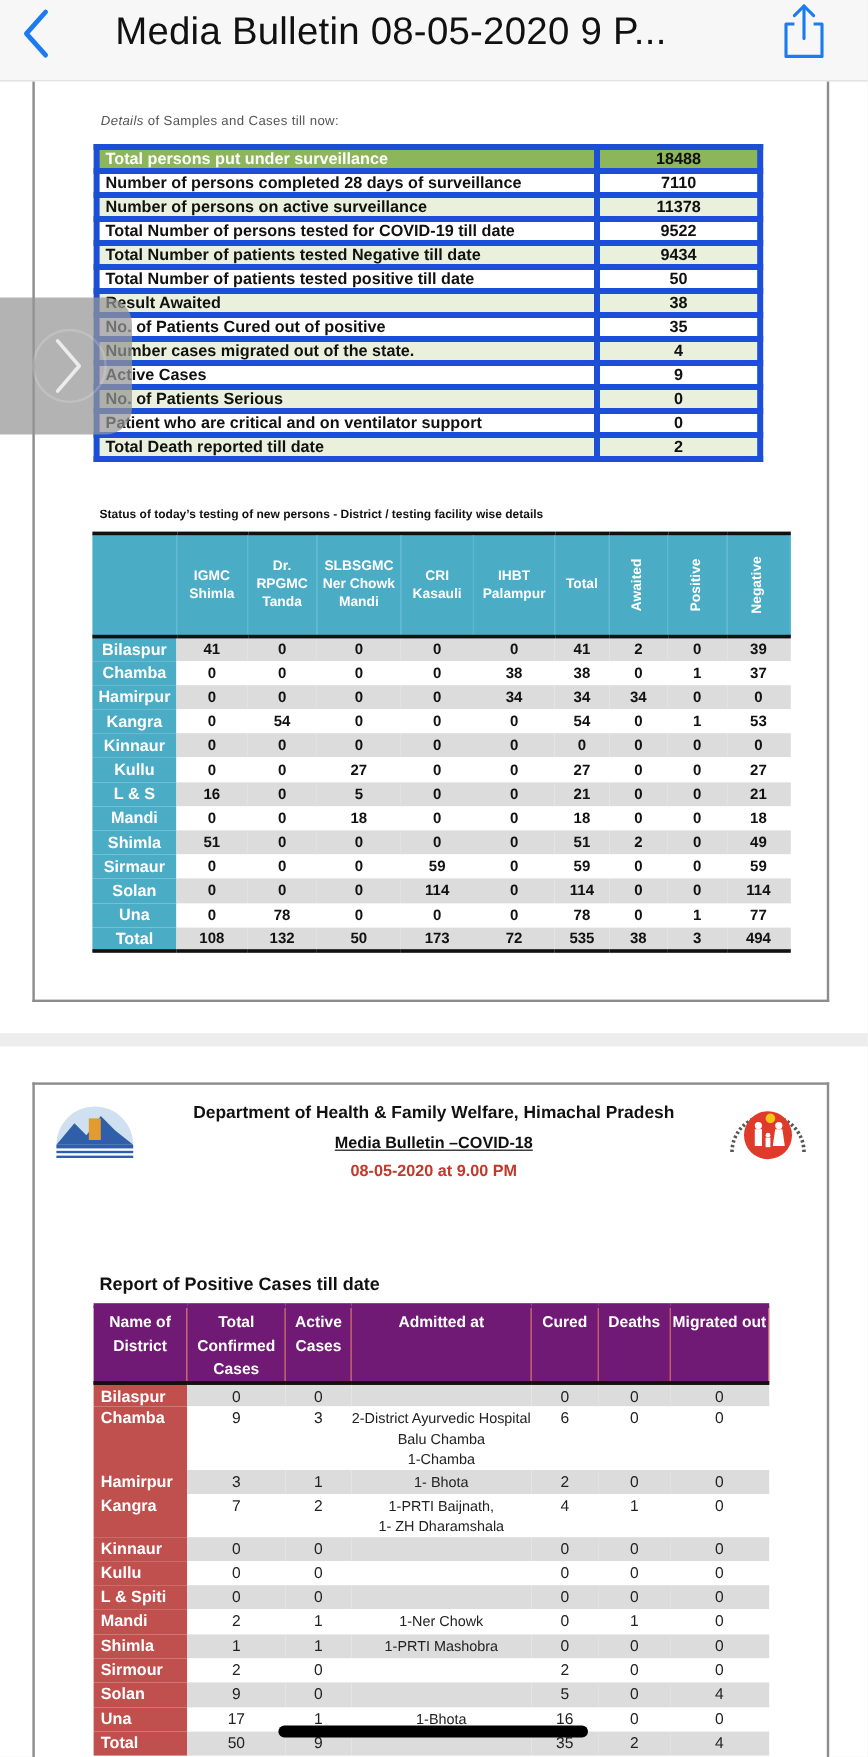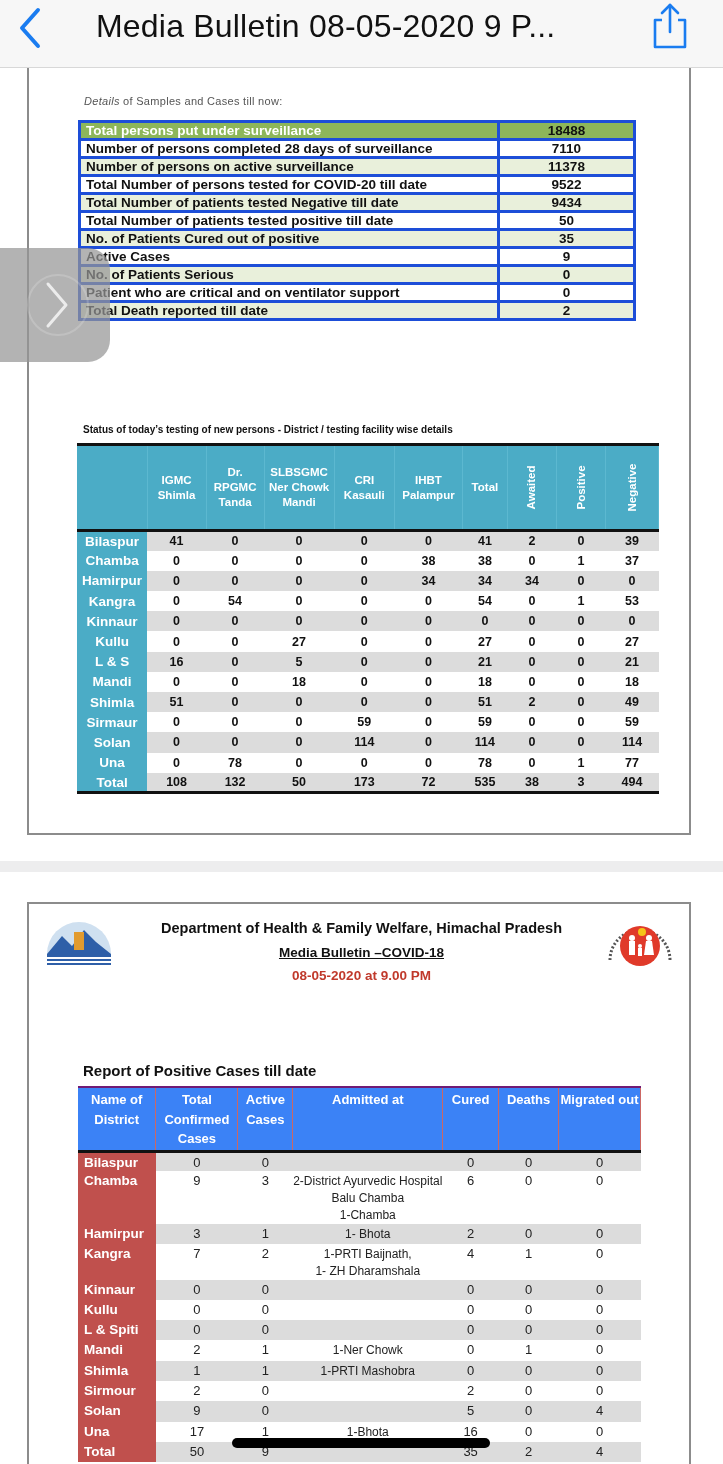--- a/index.html
+++ b/index.html
@@ -12,21 +12,21 @@
   .page { position: absolute; background: #fff; }
   .page1 { left: 0; top: 68px; width: 723px; height: 793px; }
   .page2 { left: 0; top: 872px; width: 723px; height: 592px; }
   .frame { position: absolute; border: 2px solid #8c8c8c; background: #fff; }
   .frame1 { left: 27px; top: 0; width: 664px; height: 767px; border-top: none; }
   .frame2 { left: 27px; top: 30px; width: 664px; height: 600px; border-bottom: none; }
 
   .details-caption { position: absolute; left: 84px; top: 95px; font-size: 11px; color: #555; letter-spacing: 0.3px; }
   .details-caption i { font-style: italic; }
   table.summary { position: absolute; left: 78px; top: 120px; width: 558px; border-collapse: collapse; font-size: 13.5px; }
-  table.summary td { height: 14px; padding: 0 5px; border: 3px solid #1d4ed8; color: #111; font-weight: bold; }
+  table.summary td { height: 14px; padding: 0 5px; border: 5px solid #1d4ed8; color: #111; font-weight: bold; }
   table.summary td.val { width: 136px; text-align: center; font-weight: bold; }
   table.summary tr:nth-child(odd) td { background: #e9f0db; }
   table.summary tr:nth-child(even) td { background: #ffffff; }
   table.summary tr.head td { background: #8db65a; color: #fff; }
   table.summary tr.head td.val { color: #111; font-weight: bold; }
 
   .section-title { position: absolute; font-weight: bold; color: #111; white-space: nowrap; }
   .t2-title { left: 83px; top: 424px; font-size: 10px; }
 
   table.testing { position: absolute; left: 77px; top: 443px; width: 582px; border-collapse: collapse; font-family: "Liberation Sans", sans-serif; }
@@ -40,21 +40,21 @@
 
   .logo-left { position: absolute; left: 44px; top: 912px; width: 70px; height: 55px; }
   .logo-right { position: absolute; left: 600px; top: 910px; width: 80px; height: 60px; }
   .dept { position: absolute; left: 0; width: 723px; text-align: center; font-weight: bold; white-space: nowrap; }
   .dept-name { top: 920px; font-size: 14.5px; color: #111; }
   .bulletin { top: 945px; font-size: 13.5px; color: #111; text-decoration: underline; }
   .date { top: 968px; font-size: 13.5px; color: #c0392b; }
 
   .t3-title { left: 83px; top: 1062px; font-size: 15px; }
   table.positive { position: absolute; left: 78px; top: 1086px; width: 563px; border-collapse: collapse; }
-  table.positive thead th { background: #3b82f6; color: #fff; font-size: 13px; font-weight: bold; text-align: center; vertical-align: top; height: 64px; border-top: 2px solid #701a75; border-bottom: 3px solid #111; border-right: 1px solid #cc6764; padding-top: 2px; line-height: 1.5; }
+  table.positive thead th { background: #701a75; color: #fff; font-size: 13px; font-weight: bold; text-align: center; vertical-align: top; height: 64px; border-top: 4px solid #701a75; border-bottom: 3px solid #111; border-right: 1px solid #cc6764; padding-top: 2px; line-height: 1.5; }
   table.positive tbody td { font-size: 13px; text-align: center; color: #222; height: 20.3px; vertical-align: top; padding-top: 2px; }
   table.positive tbody td.dist { background: #c0504d; color: #fff; font-weight: bold; text-align: left; padding-left: 6px; font-size: 13.5px; width: 78px; }
   table.positive tbody tr.shade td:not(.dist) { background: #dcdcdc; }
   table.positive tbody tr.plain td:not(.dist) { background: #fff; }
   table.positive td.adm { font-size: 12px; line-height: 1.4; }
 
   .side-btn { position: absolute; left: 0; top: 248px; width: 110px; height: 114px; background: rgba(150,150,150,0.72); border-radius: 0 22px 22px 0; }
   .home-indicator { position: absolute; left: 232px; top: 1438px; width: 258px; height: 10px; background: #000; border-radius: 5px; }
 </style>
 </head>
@@ -90,34 +90,42 @@
       </tr>
       <tr>
         <td>Number of persons completed 28 days of surveillance</td>
         <td class="val">7110</td>
       </tr>
       <tr>
         <td>Number of persons on active surveillance</td>
         <td class="val">11378</td>
       </tr>
       <tr>
-        <td>Total Number of persons tested for COVID-20 till date</td>
+        <td>Total Number of persons tested for COVID-19 till date</td>
         <td class="val">9522</td>
       </tr>
       <tr>
         <td>Total Number of patients tested Negative till date</td>
         <td class="val">9434</td>
       </tr>
       <tr>
         <td>Total Number of patients tested positive till date</td>
         <td class="val">50</td>
       </tr>
       <tr>
+        <td>Result Awaited</td>
+        <td class="val">38</td>
+      </tr>
+      <tr>
         <td>No. of Patients Cured out of positive</td>
         <td class="val">35</td>
+      </tr>
+      <tr>
+        <td>Number cases migrated out of the state.</td>
+        <td class="val">4</td>
       </tr>
       <tr>
         <td>Active Cases</td>
         <td class="val">9</td>
       </tr>
       <tr>
         <td>No. of Patients  Serious</td>
         <td class="val">0</td>
       </tr>
       <tr>

